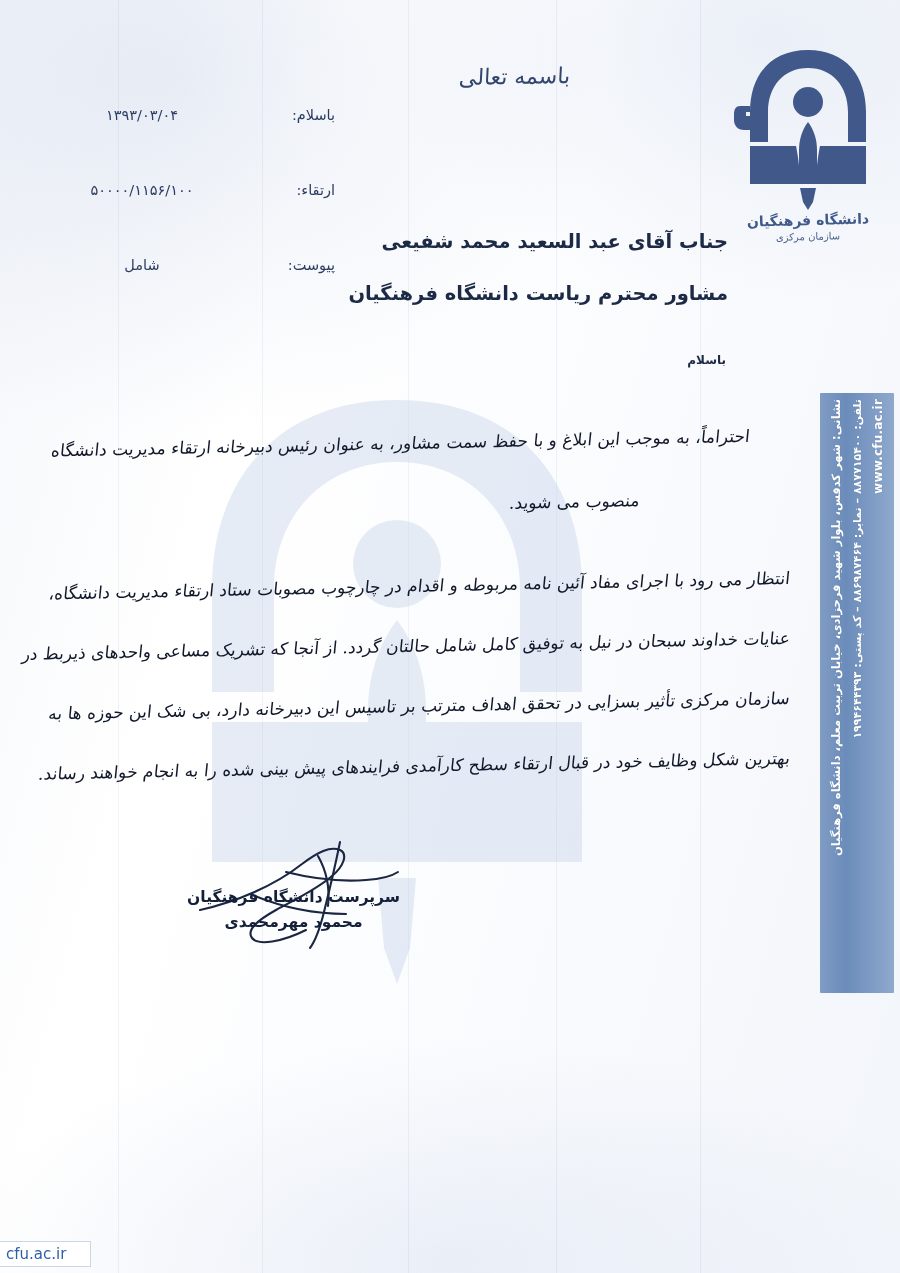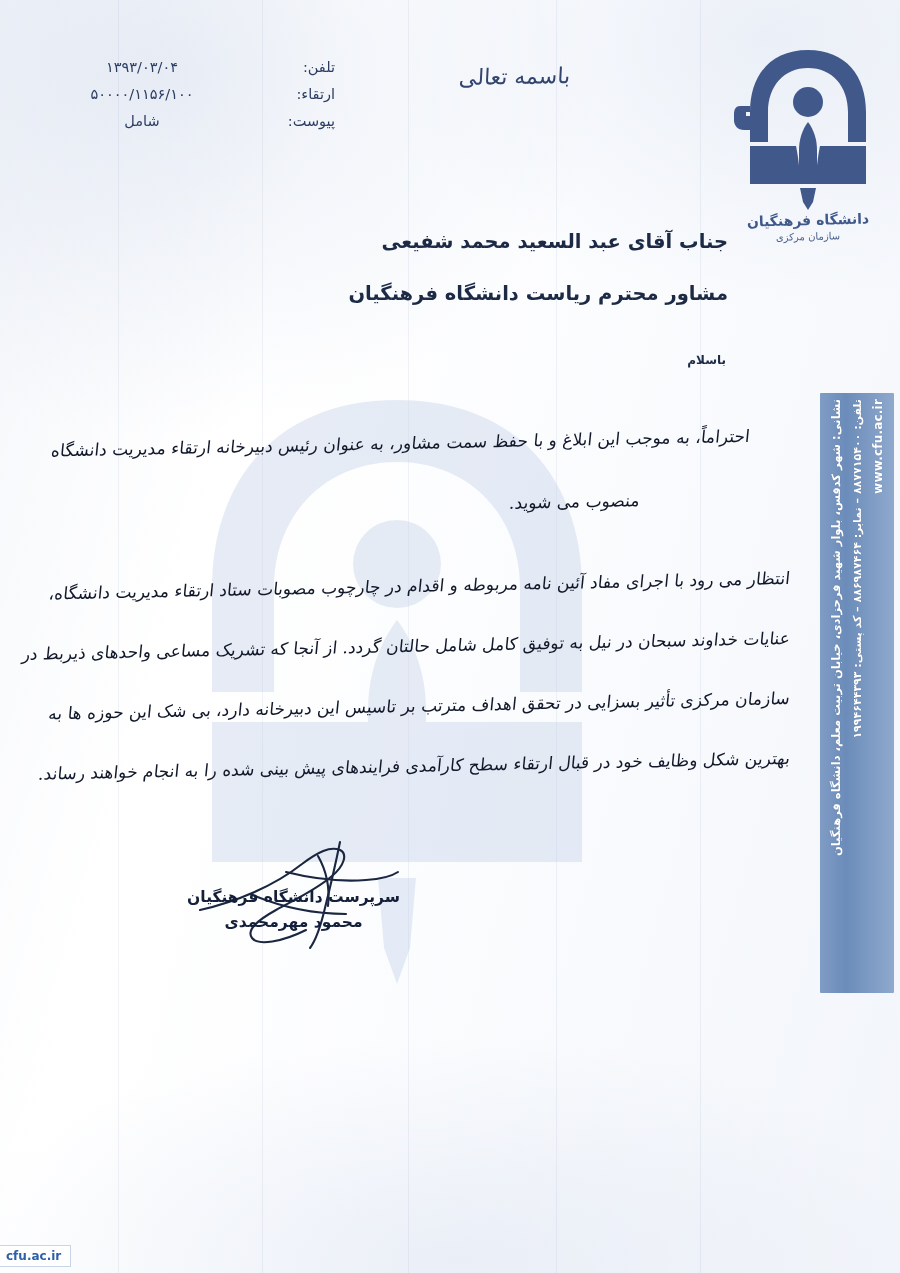--- a/index.html
+++ b/index.html
@@ -91,20 +91,21 @@
   }
   .meta-label {
     width: 58px;
     text-align: right;
     flex: 0 0 auto;
   }
   .meta-value {
     flex: 1 1 auto;
     text-align: center;
     letter-spacing: .4px;
+    margin-top: 48px;
   }
 
   
   .basmala {
     position: absolute;
     right: 330px;
     top: 64px;
     font-size: 22px;
     color: #31456e;
     font-family: "DejaVu Serif", "Liberation Serif", serif;
@@ -220,24 +221,24 @@
     letter-spacing: .2px;
   }
 
   
   .site-badge {
     position: absolute;
     left: 0;
     bottom: 6px;
     background: #ffffff;
     color: #2d5fa8;
-    font-size: 12px;
-    font-weight: 700;
+    font-size: 15px;
+    font-weight: 400;
     direction: ltr;
-    padding: 3px 9px 3px 6px;
+    padding: 3px 24px 3px 6px;
     border: 1px solid #c9d6e8;
     border-left: none;
   }
 </style>
 </head>
 <body>
 
 <div class="page">
 
   <div class="paper-tint"></div>
@@ -282,21 +283,21 @@
 
         <path d="M66 142 L82 142 L79 156 L74 164 L69 156 Z"></path>
       </g>
     </svg>
     <div class="logo-name">دانشگاه فرهنگیان</div>
     <div class="logo-sub">سازمان مرکزی</div>
   </div>
 
   <div class="meta">
     <div class="meta-row">
-      <span class="meta-label">تلفن:</span>
+      <span class="meta-label">باسلام:</span>
       <span class="meta-value">۱۳۹۳/۰۳/۰۴</span>
     </div>
     <div class="meta-row">
       <span class="meta-label">ارتقاء:</span>
       <span class="meta-value">۵۰۰۰۰/۱۱۵۶/۱۰۰</span>
     </div>
     <div class="meta-row">
       <span class="meta-label">پیوست:</span>
       <span class="meta-value">شامل</span>
     </div>

